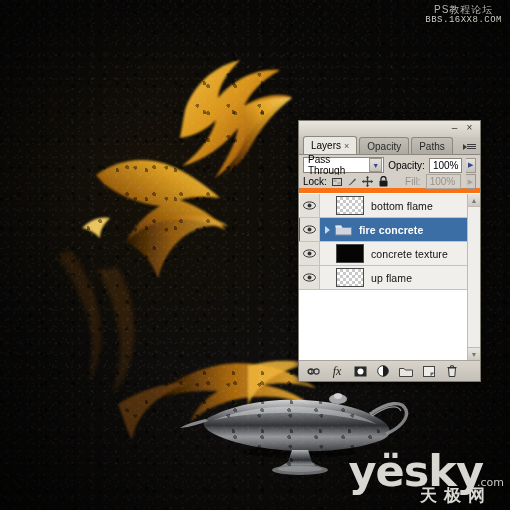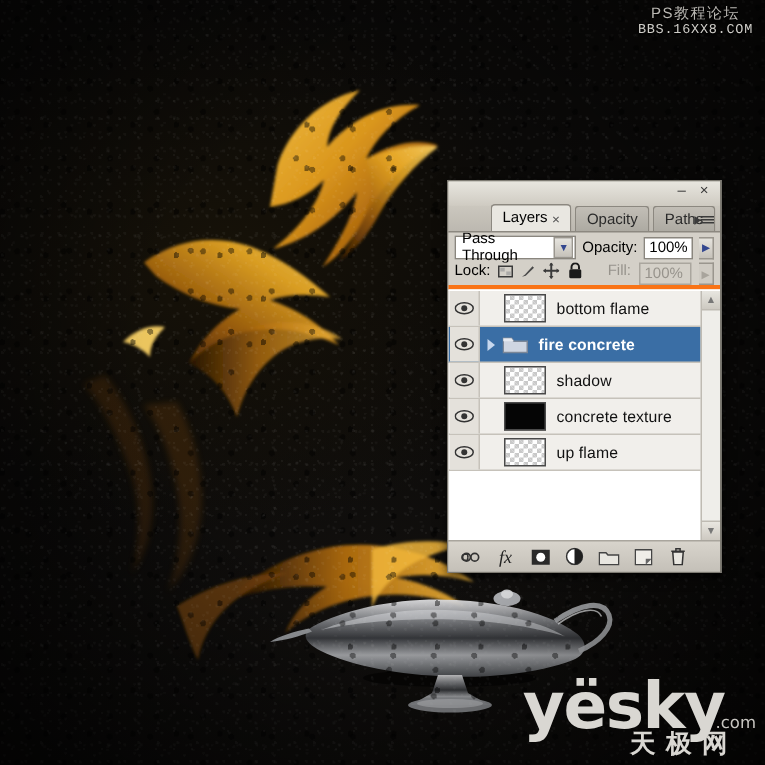--- a/index.html
+++ b/index.html
@@ -68,21 +68,21 @@
     background:linear-gradient(#cbc7be,#bcb8b0);
     padding-left:4px; position:relative; flex:0 0 auto;
     border-bottom:1px solid #8c8880;
   }
   .tab {
     height:17px; padding:0 7px; display:flex; align-items:center; gap:3px;
     font-size:10px; border:1px solid #8c8880; border-bottom:none;
     border-radius:3px 3px 0 0; margin-right:2px;
     background:linear-gradient(#c2beb6,#adaaa2); color:#2a2a2a;
   }
-  .tab.active { background:#e9e7e1; color:#000; height:18px;margin-left:24px; }
+  .tab.active { background:#e9e7e1; color:#000; height:18px; }
   .tab .x { font-size:9px; color:#555; }
   .pnl-menu {
     position:absolute; right:3px; bottom:1px; width:14px; height:13px;
     display:flex; flex-direction:column; justify-content:center; gap:1px;
     align-items:flex-end; padding-right:1px;
   }
   .pnl-menu i { display:block; width:9px; height:1px; background:#3b3b3b; }
   .pnl-menu .tri {
     position:absolute; left:0; top:4px;
     width:0; height:0; border-left:4px solid #3b3b3b;
@@ -108,23 +108,23 @@
     width:38px; height:15px; background:#fff; border:1px solid #8a867e;
     display:flex; align-items:center; font-size:10px; padding-left:3px;
   }
   .spin-btn {
     width:11px; height:15px; border:1px solid #9a968e; border-left:none;
     background:linear-gradient(#e6e4de,#c6c2ba);
     display:flex; align-items:center; justify-content:center;
     font-size:7px; color:#33478f;
   }
   .lockrow {
-    height:18px; display:flex; align-items:flex-start; gap:5px;
+    height:18px; display:flex; align-items:center; gap:5px;
     padding:0 4px; background:#d4d0c8; flex:0 0 auto;
-    border-bottom:3px solid #f97316;
+    border-bottom:5px solid #f97316;
   }
   .lock-label { font-size:10px; }
   .lockico { width:11px; height:11px; display:flex; align-items:center; justify-content:center; }
   .fill-label { font-size:10px; color:#97938c; margin-left:12px; }
   .spin.dim { background:#d4d0c8; border-color:#aaa69e; color:#97938c; }
   .spin-btn.dim { background:#cfcbc3; color:#a8a49c; }
 
   .layer-list {
     flex:1 1 auto; background:#fff; position:relative; overflow:hidden;
     border-top:1px solid #fff;
@@ -438,31 +438,20 @@
         <div class="thumb folder">
           <svg width="17" height="13">
               <path d="M0.5,2.5 L6,2.5 L7.5,4.5 L16.5,4.5 L16.5,12 L0.5,12 Z" fill="#cfd6e2" stroke="#7b8798"></path>
               <path d="M0.5,2.5 L6,2.5 L7.5,4.5 L0.5,4.5 Z" fill="#e6eaf1"></path>
             </svg>
         </div>
         <div class="layer-name">fire concrete</div>
       </div>
 
 
-      <div class="layer-row">
-        <div class="eye-cell">
-          <svg width="13" height="9">
-              <ellipse cx="6.5" cy="4.5" rx="6" ry="3.6" fill="none" stroke="#333" stroke-width="1"></ellipse>
-              <circle cx="6.5" cy="4.5" r="2" fill="#333"></circle>
-            </svg>
-        </div>
-        <div class="expander"></div>
-        <div class="thumb"></div>
-        <div class="layer-name">shadow</div>
-      </div>
 
       <div class="layer-row">
         <div class="eye-cell">
           <svg width="13" height="9">
               <ellipse cx="6.5" cy="4.5" rx="6" ry="3.6" fill="none" stroke="#333" stroke-width="1"></ellipse>
               <circle cx="6.5" cy="4.5" r="2" fill="#333"></circle>
             </svg>
         </div>
         <div class="expander"></div>
         <div class="thumb black"></div>

